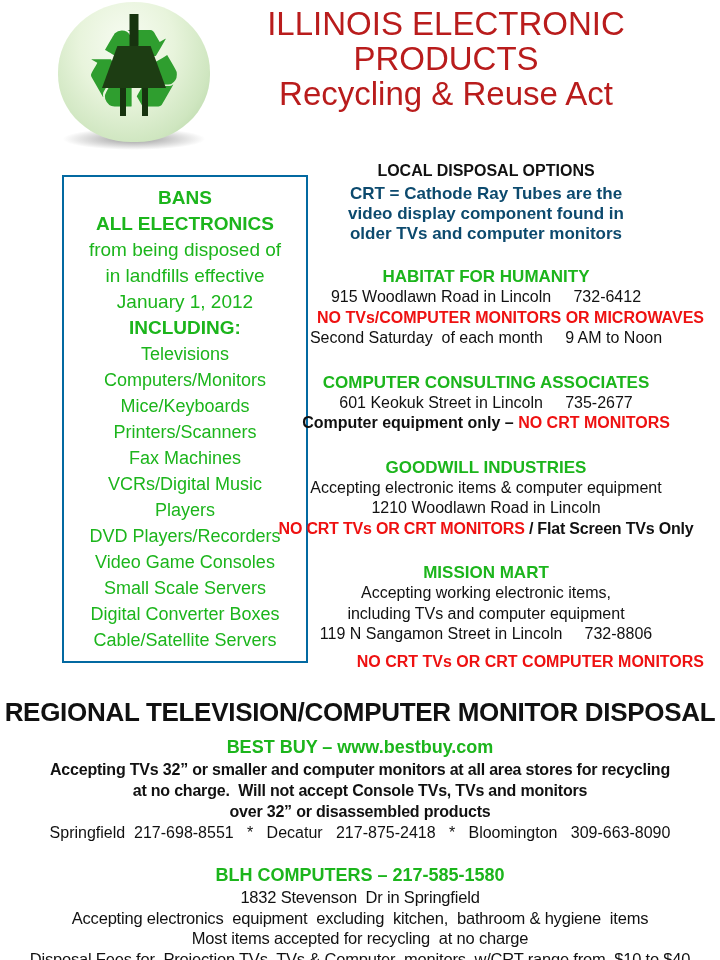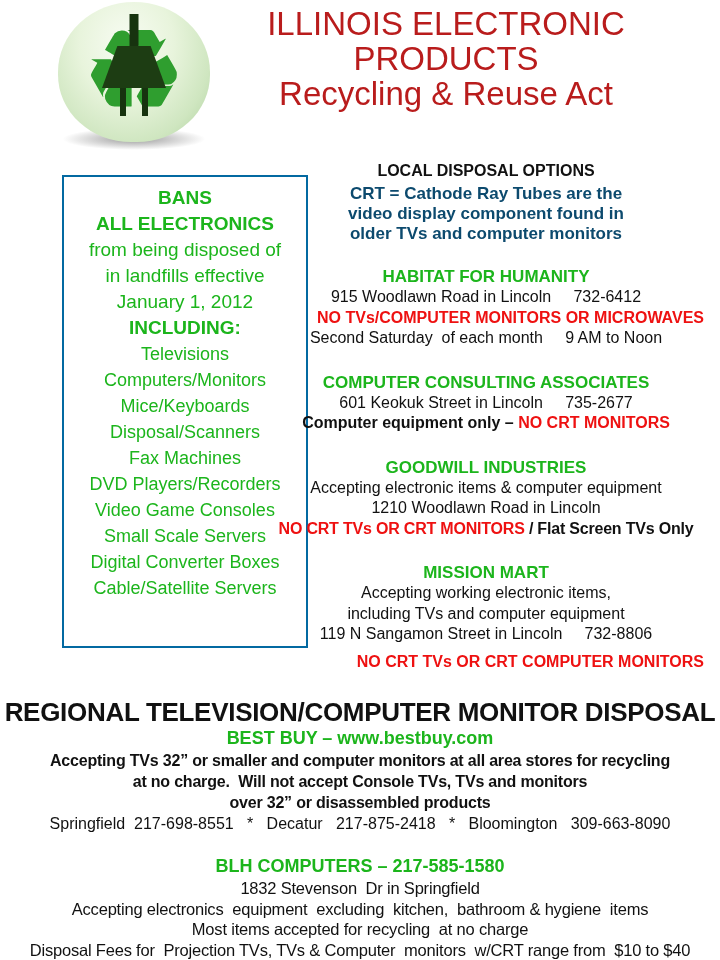--- a/index.html
+++ b/index.html
@@ -41,21 +41,21 @@
   .local h2 { font-size:16px; font-weight:bold; color:#111; line-height:26px; }
   .crt-note { font-size:17px; line-height:20px; font-weight:bold; color:#0c4a6e; margin-bottom:22px; }
   .local .sec { margin-bottom:23px; }
   .local h3 { font-size:17px; line-height:21px; font-weight:bold; color:#1cb51c; }
   .local .line { font-size:16px; line-height:20.5px; }
   .local .warn { font-weight:bold; color:#ee1111;text-align:right; }
   .tight { letter-spacing:-0.2px; }
 
   
   .regional { position:absolute; left:0; top:697px; width:720px; text-align:center; }
-  .regional h2 { font-size:26px; line-height:30px; font-weight:bold; letter-spacing:-0.3px; color:#111; }
+  .regional h2 { font-size:26px; line-height:30px; font-weight:bold; letter-spacing:-0.3px; color:#111; margin-bottom:9px; }
   .regional h3 { font-size:18px; line-height:23px; font-weight:bold; color:#1cb51c; }
   .bb-body { font-size:16px; line-height:21px; font-weight:bold; letter-spacing:-0.2px; }
   .phones { font-size:16px; line-height:21px; }
   .blh { margin-top:21px; }
   .blh-details { font-size:16.5px; line-height:20.5px; letter-spacing:-0.2px; }
 </style>
 </head>
 <body>
 
 <div class="page">
@@ -83,22 +83,24 @@
     <div class="bx b">BANS</div>
     <div class="bx b">ALL ELECTRONICS</div>
     <div class="bx pre">from being disposed of
 in landfills effective
 January 1, 2012</div>
     <div class="bx b">INCLUDING:</div>
     <ul class="items">
       <li class="pre">Televisions</li>
       <li class="pre">Computers/Monitors</li>
       <li class="pre">Mice/Keyboards</li>
-      <li class="pre">Disposal/Scanners</li>
+      <li class="pre">Printers/Scanners</li>
       <li class="pre">Fax Machines</li>
+      <li class="pre">VCRs/Digital Music
+Players</li>
       <li class="pre">DVD Players/Recorders</li>
       <li class="pre">Video Game Consoles</li>
       <li class="pre">Small Scale Servers</li>
       <li class="pre">Digital Converter Boxes</li>
       <li class="pre">Cable/Satellite Servers</li>
     </ul>
   </aside>
 
   <section class="local">
     <h2>LOCAL DISPOSAL OPTIONS</h2>

